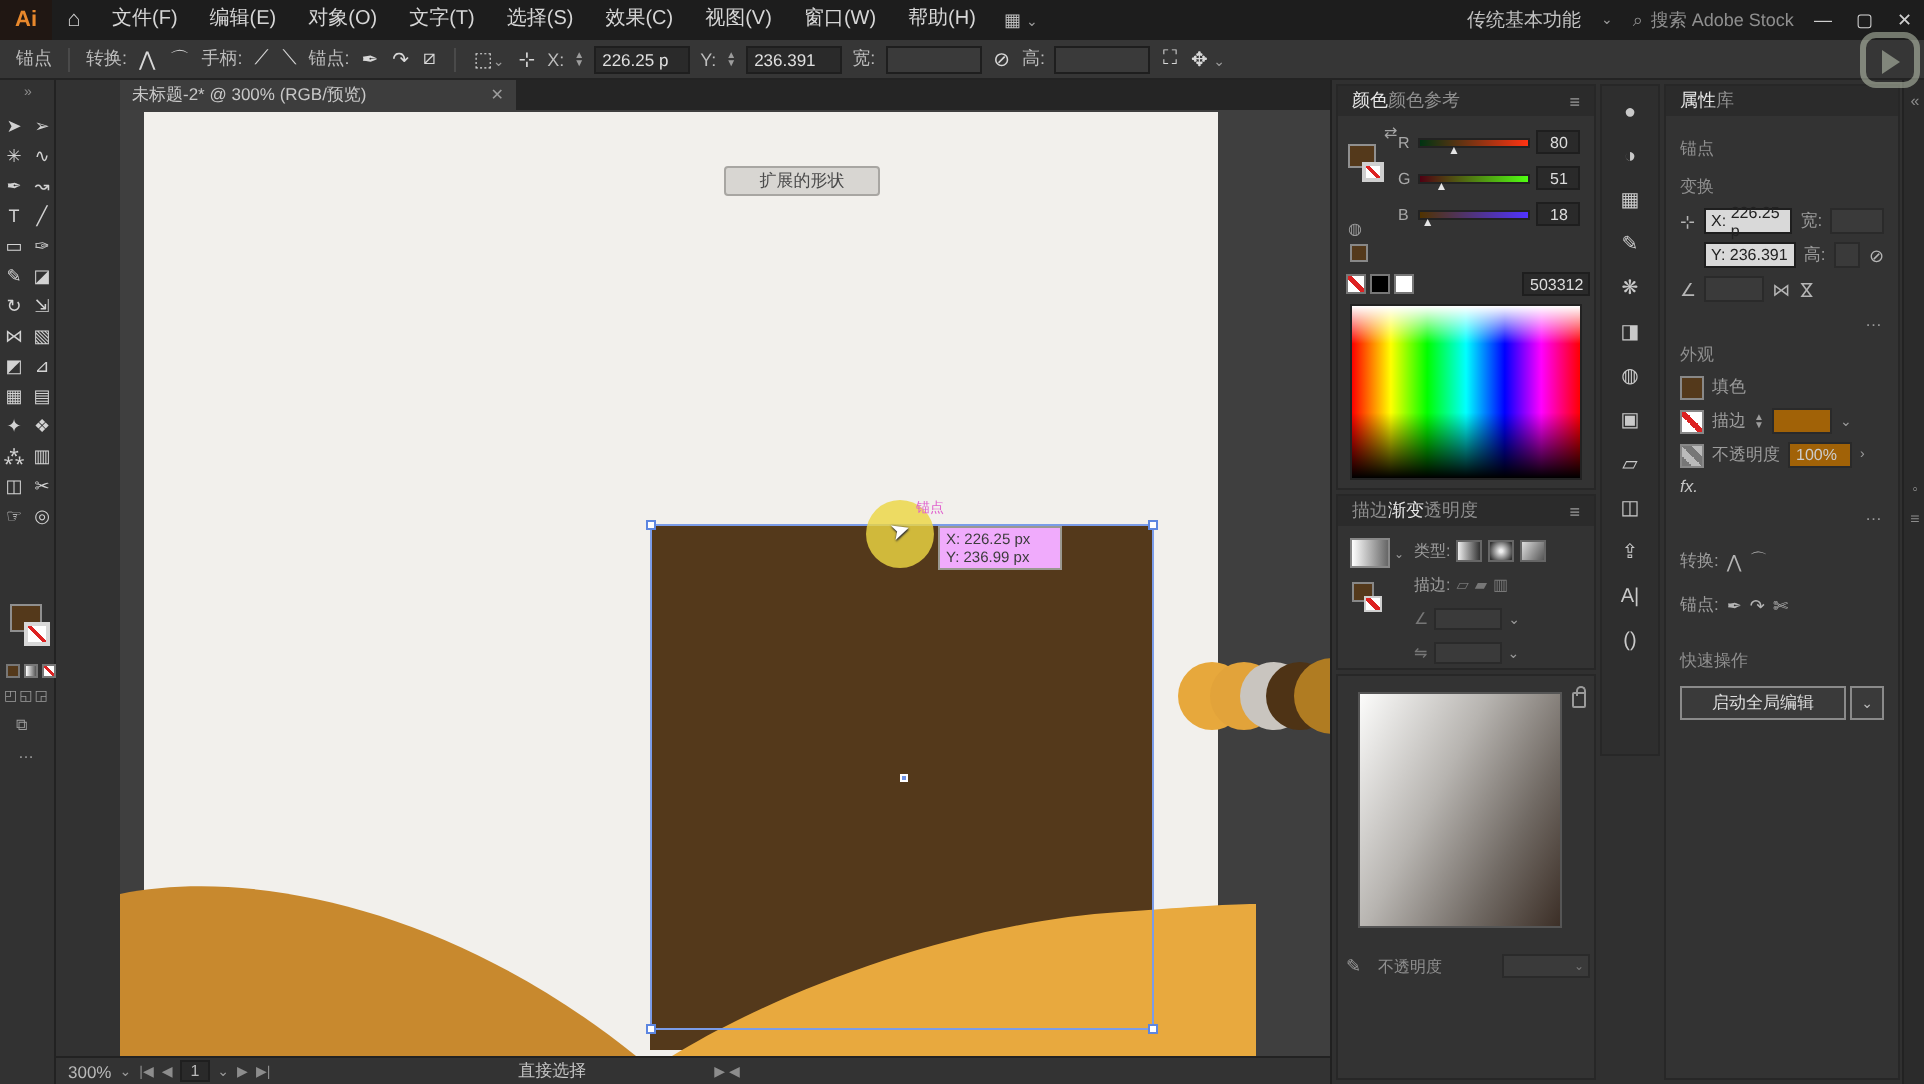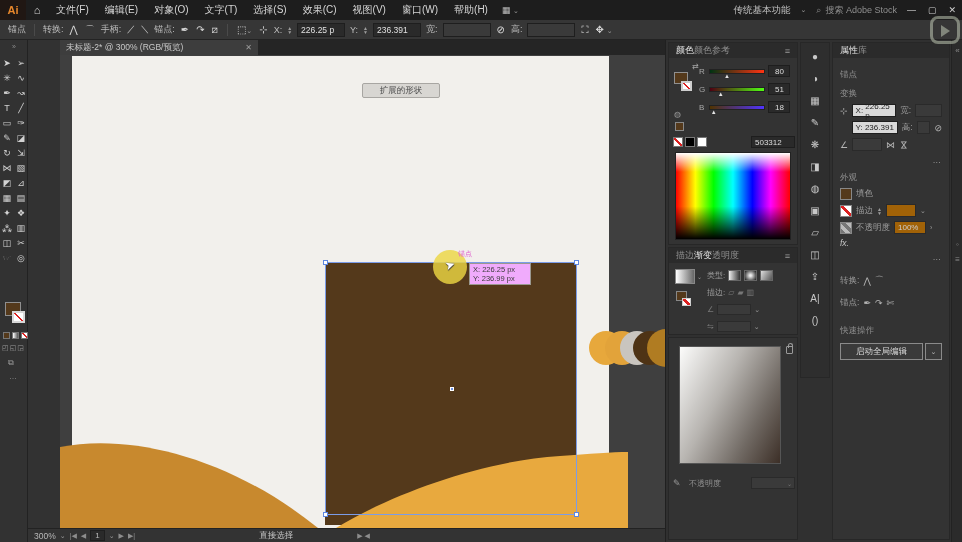--- a/index.html
+++ b/index.html
@@ -89,21 +89,21 @@
   .cp-lower-ic { position:absolute; left:5px; top:52px; color:#9a9a9a; font-size:8px; }
   .cp-mini-fill { position:absolute; left:6px; top:64px; width:9px; height:9px; background:#54391b; border:1px solid #888; }
   .ch-rows { position:absolute; left:30px; top:4px; width:96px; }
   .ch-row { display:flex; align-items:center; gap:3px; height:18px; }
   .ch-lab { width:7px; color:#a8a8a8; font-size:8px; }
   .ch-track { position:relative; width:56px; height:5px; border:1px solid #222; }
   .ch-thumb { position:absolute; top:3px; font-size:6px; color:#e5e5e5; transform:translateX(-3px); }
   .ch-val { width:22px; height:12px; background:#2a2a2a; border:1px solid #1e1e1e; color:#ddd; font-size:8px; text-align:right; padding:1px 6px; }
   .cp-swrow { position:absolute; left:4px; top:78px; width:122px; display:flex; align-items:center; gap:2px; }
   .sw10 { width:10px; height:10px; border:1px solid #777; }
-  .hex-field { margin-left:auto; width:44px; height:12px; background:#2a2a2a; border:1px solid #1e1e1e; color:#ddd; font-size:8px; padding:1px 3px; }
+  .hex-field { margin-left:auto; width:34px; height:12px; background:#2a2a2a; border:1px solid #1e1e1e; color:#ddd; font-size:8px; padding:1px 3px; }
   .spectrum { position:absolute; left:6px; top:94px; width:116px; height:88px; border:1px solid #222;
     background:
       linear-gradient(to bottom, #fff 0%, rgba(255,255,255,0) 22%, rgba(0,0,0,0) 62%, #000 100%),
       linear-gradient(to right, #f00, #ff0 17%, #0f0 33%, #0ff 50%, #00f 67%, #f0f 83%, #f00); }
 
   .grad-panel { left:2px; top:207px; width:130px; height:88px; }
   .gp-body { position:relative; height:72px; }
   .gp-sw { position:absolute; left:6px; top:6px; width:20px; height:15px; background:linear-gradient(to right,#fff,#666); border:1px solid #888; }
   .gp-sw-chev { position:absolute; left:28px; top:10px; font-size:6px; color:#9a9a9a; }
   .gp-proxy-f { position:absolute; left:7px; top:28px; width:11px; height:10px; background:#54391b; border:1px solid #888; }

